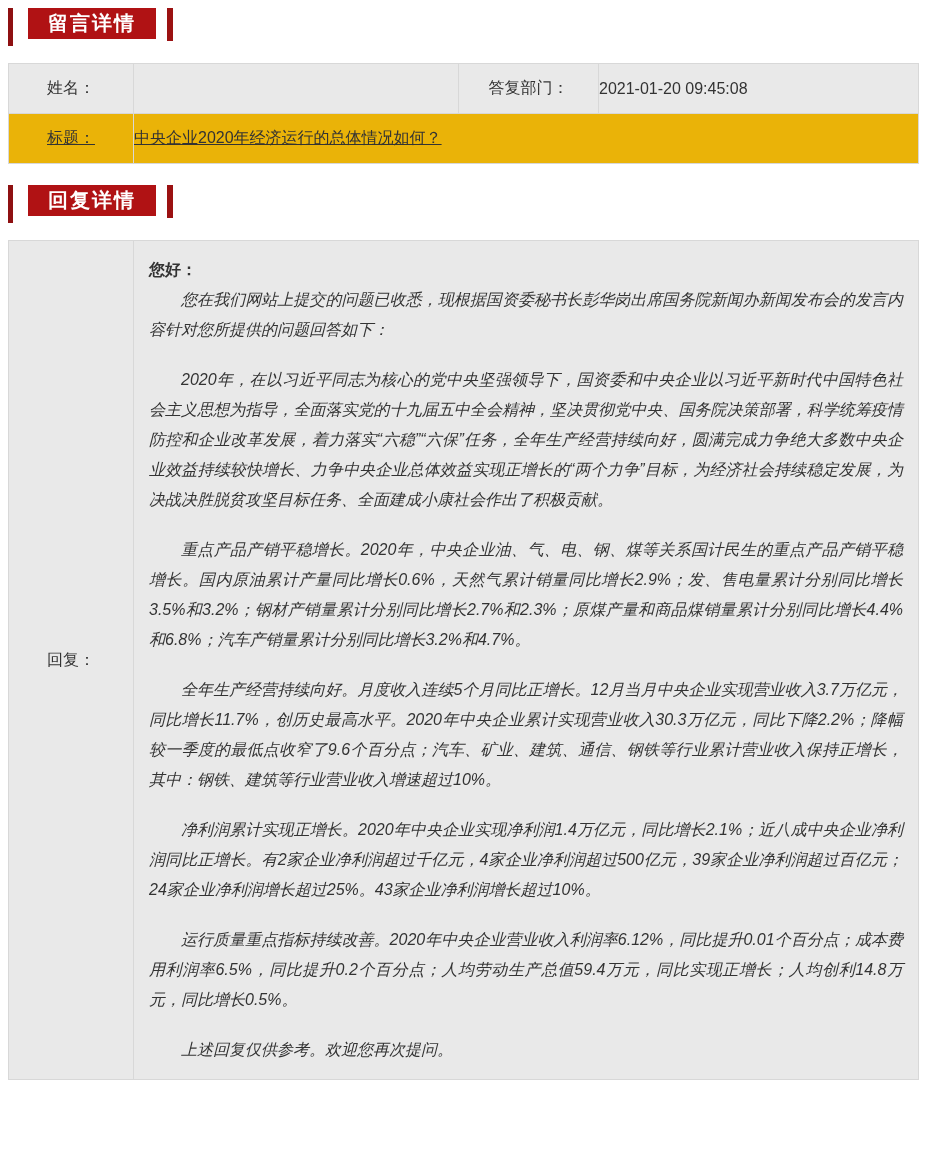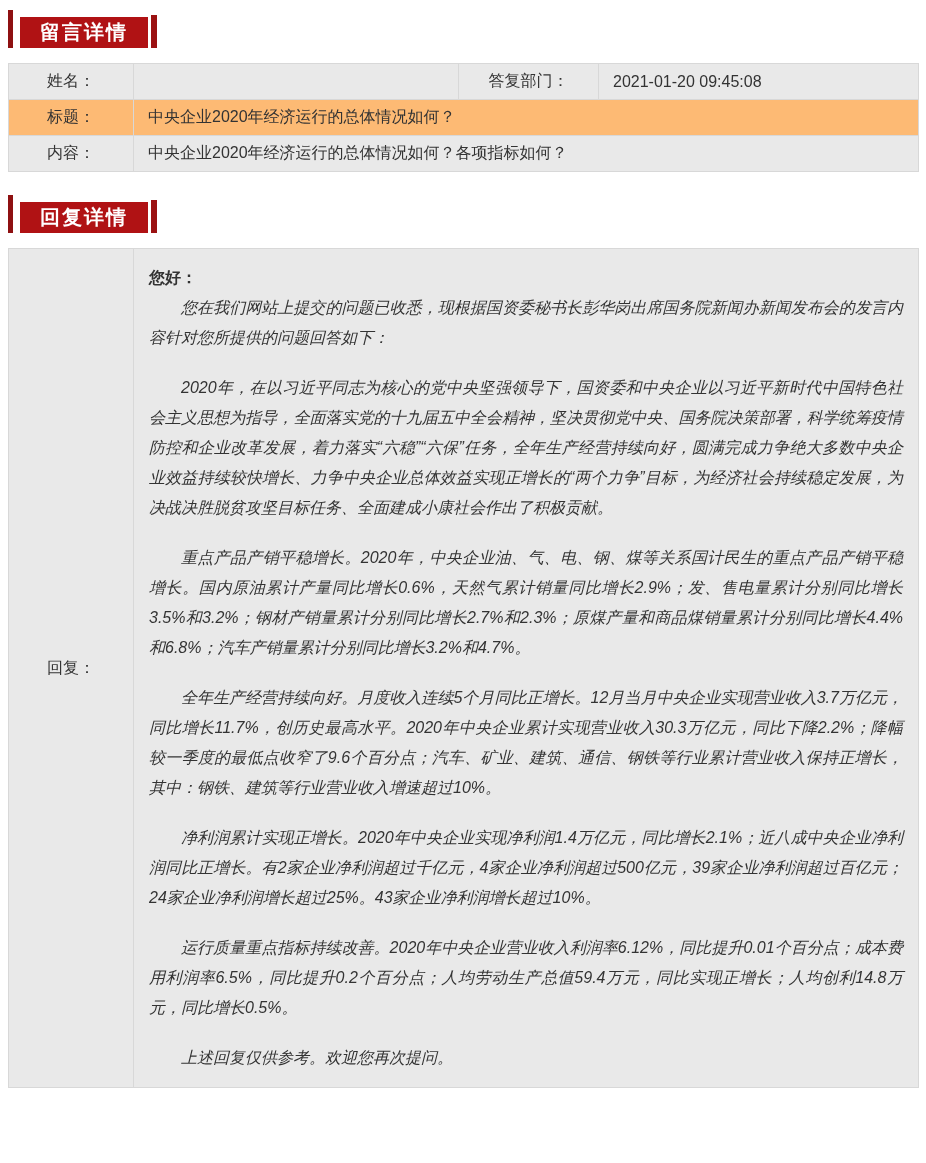--- a/index.html
+++ b/index.html
@@ -8,23 +8,24 @@
     width: 926px;
     background: #ffffff;
     font-family: "Liberation Sans", "DejaVu Sans", sans-serif;
     color: #333333;
   }
   .wrap { padding: 0 8px 10px 8px; }
 
   
   .section-header {
     display: flex;
-    align-items: flex-end;
+    align-items: flex-start;
     height: 40px;
     margin-top: 8px;
+    gap: 8px;
   }
   .bar-left {
     width: 5px;
     height: 38px;
     background: #8e1011;
     margin-right: 7px;
     flex: 0 0 auto;
   }
   .badge {
     width: 128px;
@@ -52,25 +53,25 @@
     border-collapse: collapse;
     table-layout: fixed;
     margin-top: 15px;
   }
   table.info td {
     border: 1px solid #d8d8d8;
     font-size: 16px;
     color: #333333;
     vertical-align: middle;
   }
-  tr.h50 { height: 36px; }
+  tr.h50 { height: 50px; }
   td.lbl { text-align: center; }
-  td.val { padding-left: 14px; text-align: left; }
+  td.val { padding-left: 0; text-align: left; }
   tr.gray td { background: #e9e9e9; }
-  tr.white td { background: #fdba74; }
+  tr.white td { background: #eab308; text-decoration: underline; }
 
   td.reply-lbl { background: #e9e9e9; text-align: center; }
   td.reply-content {
     background: #e9e9e9;
     padding: 14px 15px 14px 15px;
     vertical-align: top;
   }
   .reply-text p {
     margin: 0 0 20px 0;
     font-size: 16px;
@@ -106,24 +107,20 @@
         <tr class="h50 gray">
       <td class="lbl">姓名：</td>
       <td class="val"></td>
       <td class="lbl">答复部门：</td>
       <td class="val">2021-01-20 09:45:08</td>
     </tr>
     <tr class="h50 white">
       <td class="lbl">标题：</td>
       <td class="val" colspan="3">中央企业2020年经济运行的总体情况如何？</td>
     </tr>
-    <tr class="h50 gray">
-      <td class="lbl">内容：</td>
-      <td class="val" colspan="3">中央企业2020年经济运行的总体情况如何？各项指标如何？</td>
-    </tr>
   </tbody>
     </table>
 
   <div class="section-header mt20">
     <span class="bar-left"></span>
     <span class="badge">回复详情</span>
     <span class="bar-right"></span>
   </div>
 
   <table class="info">

